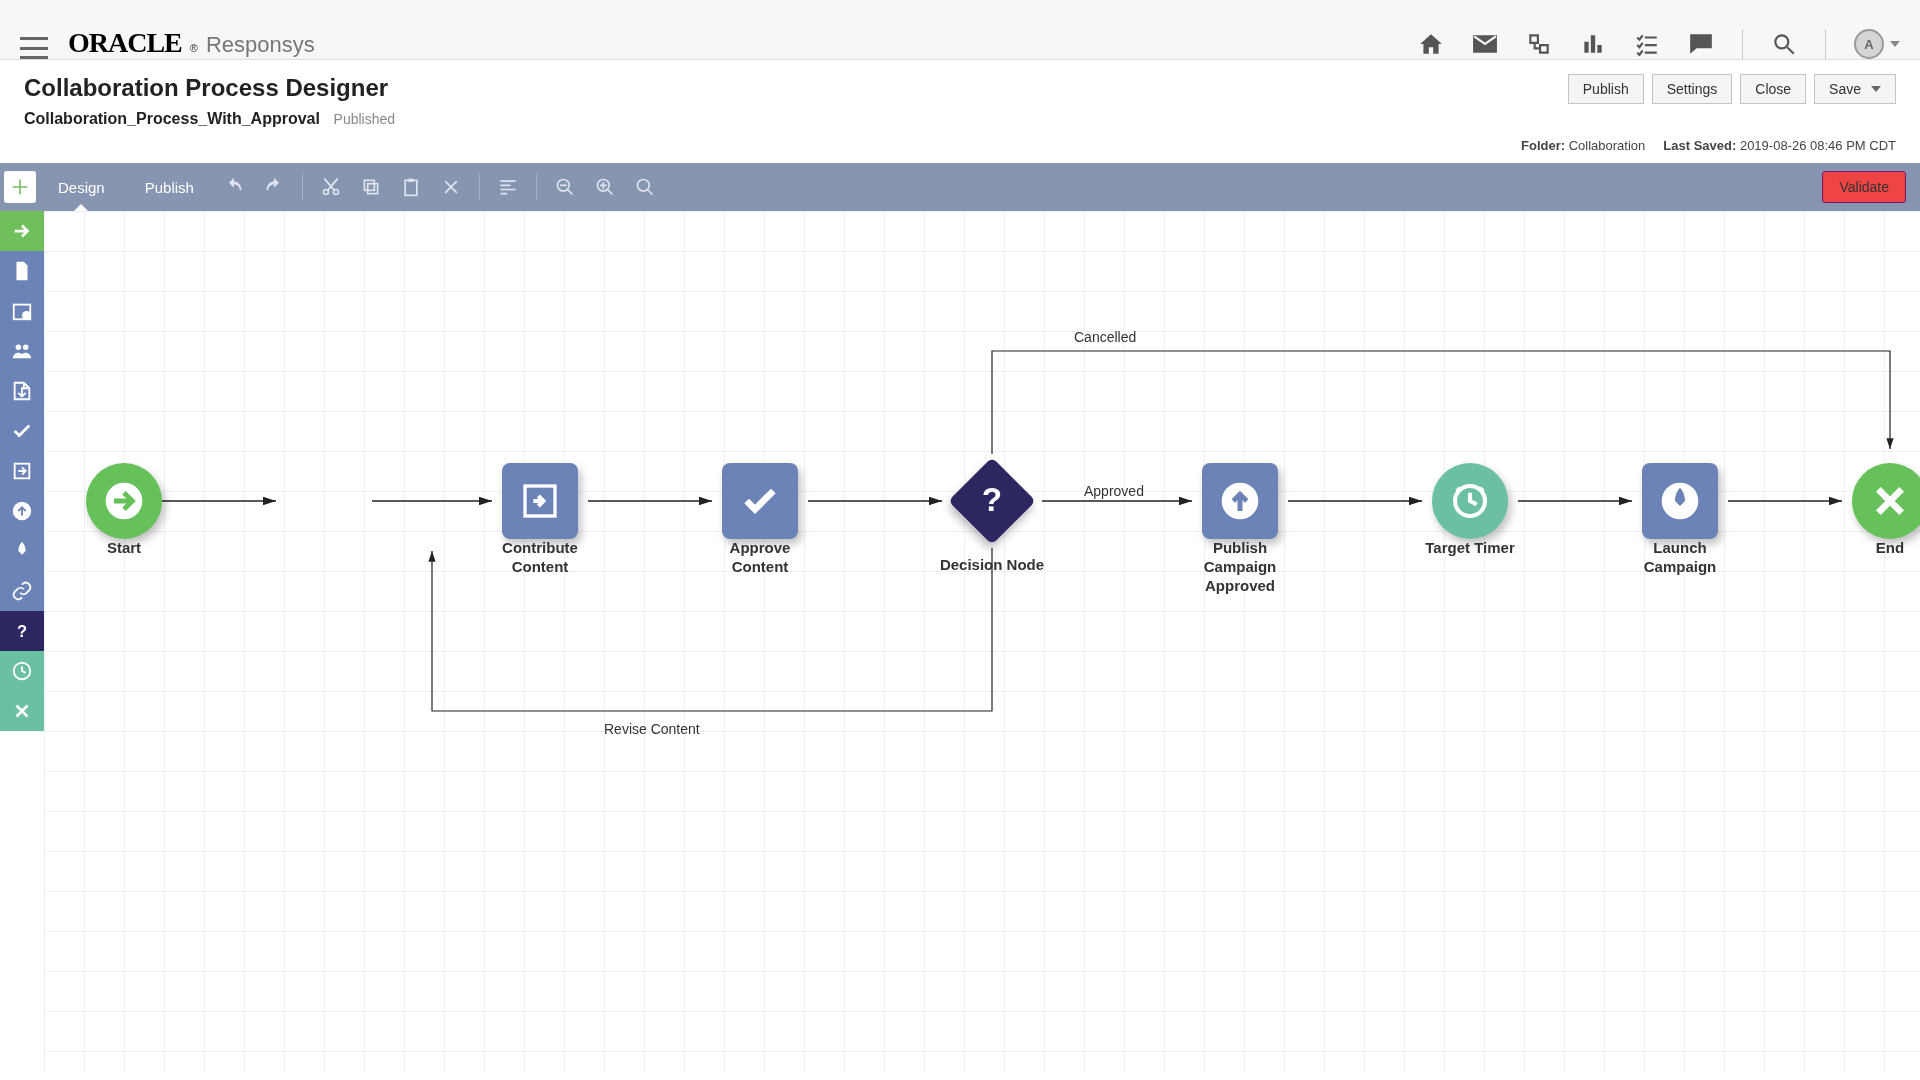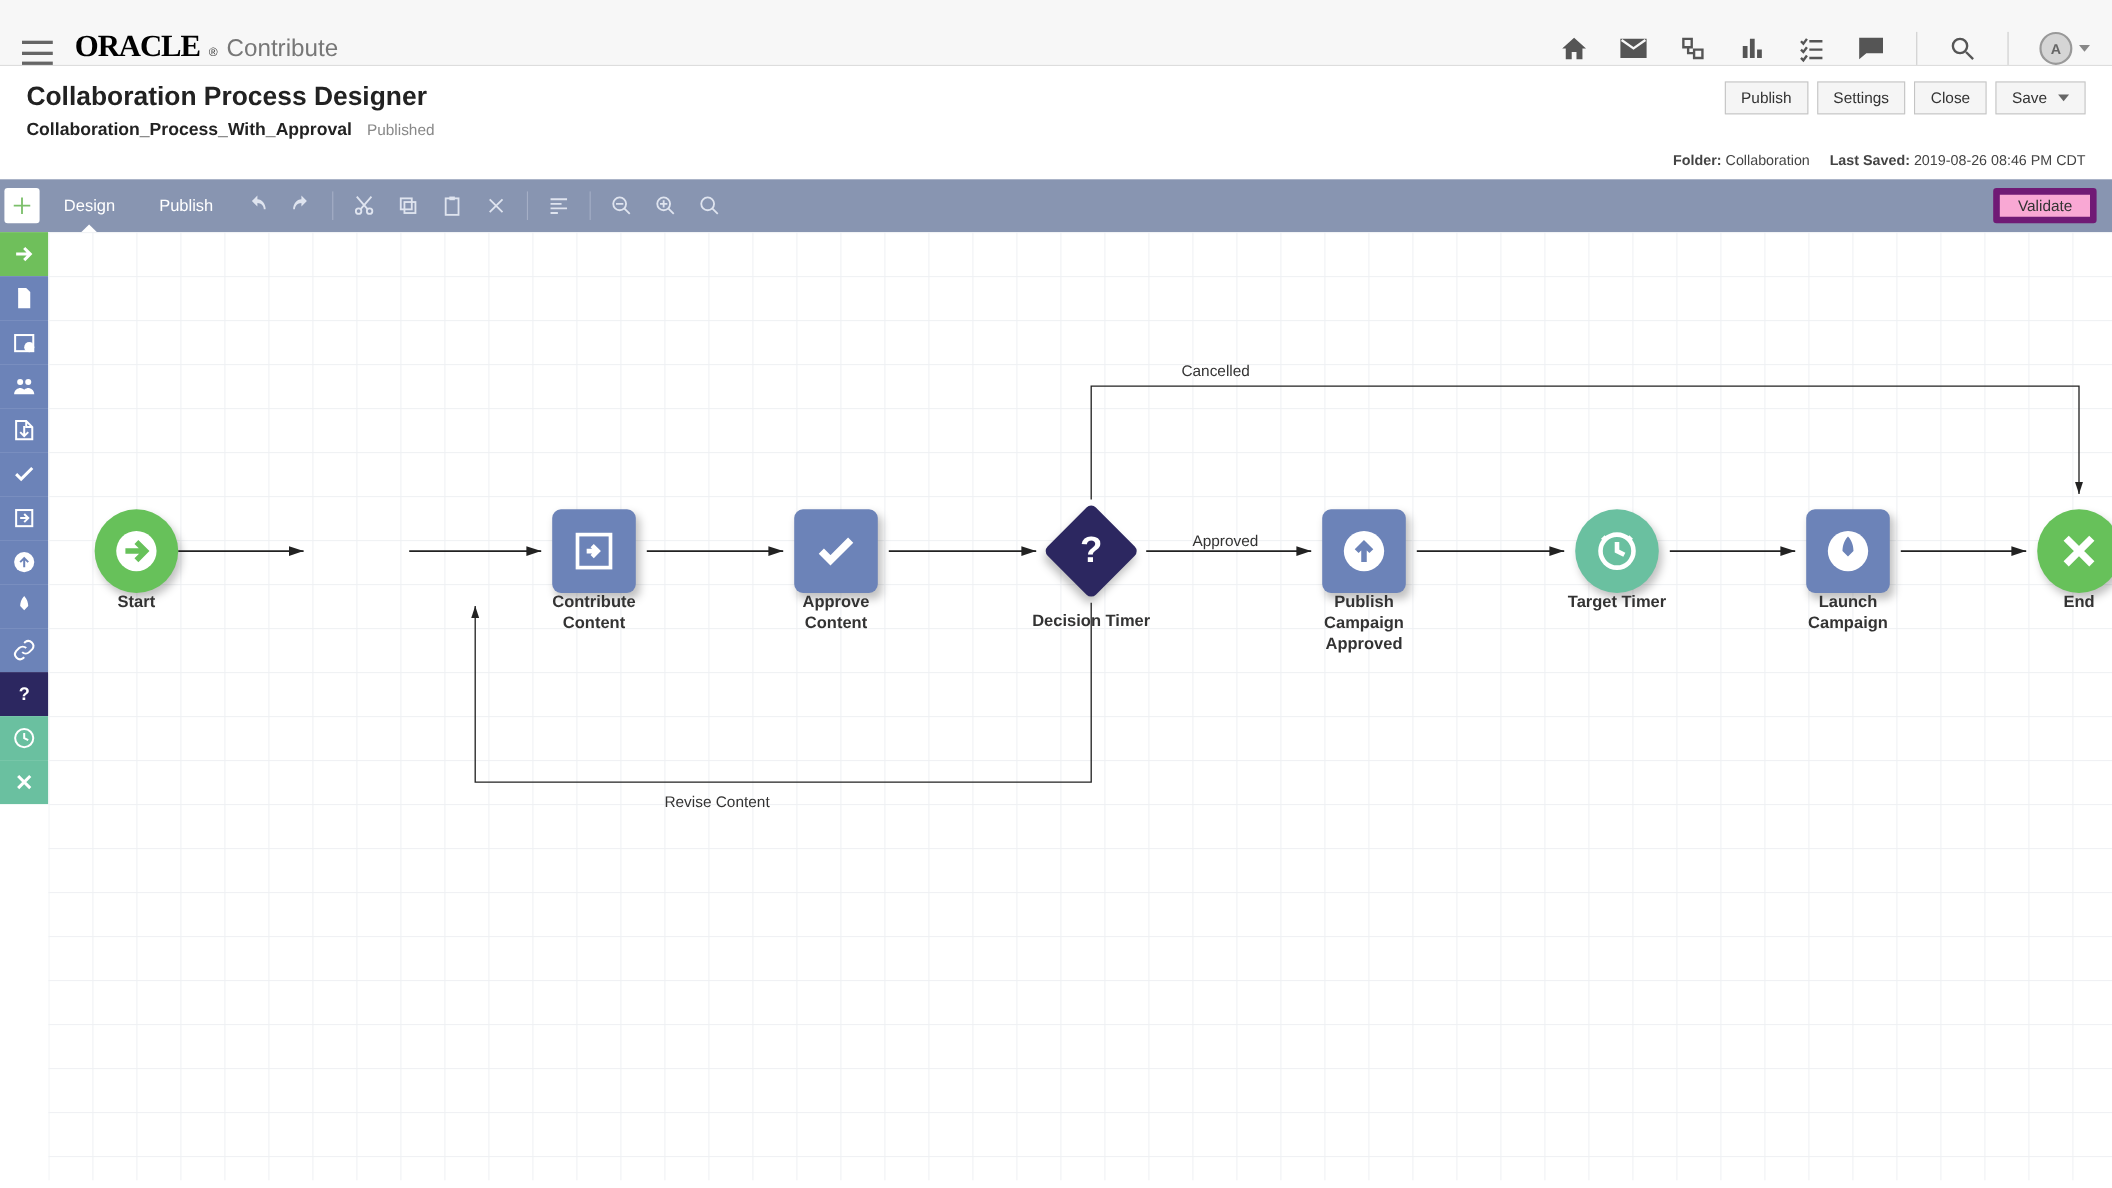--- a/index.html
+++ b/index.html
@@ -36,21 +36,21 @@
 
 
 .toolbar { height: 48px; background: #8895b1; display: flex; align-items: center; padding: 0 14px; gap: 4px; }
 .tool { width: 36px; height: 36px; display: flex; align-items: center; justify-content: center; color: #dfe4ef; cursor: pointer; border-radius: 3px; }
 .tool svg { width: 20px; height: 20px; fill: currentColor; }
 .tool.plus { background: #fff; color: #7bbf6a; width: 32px; height: 32px; margin-left:-10px; }
 .tab { padding: 0 18px; height: 100%; display: flex; align-items: center; color: #fff; font-size: 15px; cursor: pointer; }
 .tab.active { position: relative; }
 .tab.active::after { content: ''; position: absolute; bottom: 0; left: 50%; transform: translateX(-50%); width: 0; height: 0; border-left: 7px solid transparent; border-right: 7px solid transparent; border-bottom: 7px solid #fff; }
 .tool-sep { width: 1px; height: 26px; background: #a5afc6; margin: 0 6px; }
-.tool.validate { margin-left: auto; background: #f9a8d4; border: 6px solid #701a75; color: #333; width: auto; padding: 0 16px; font-size: 14px; height: 32px; }
+.tool.validate { margin-left: auto; background: #ef4444; border: 1px solid #701a75; color: #333; width: auto; padding: 0 16px; font-size: 14px; height: 32px; }
 
 
 .main { display: flex; height: calc(1080px - 60px - 80px - 30px - 48px); }
 .palette { width: 44px; background: #fff; display: flex; flex-direction: column; }
 .pal-item { width: 44px; height: 40px; display: flex; align-items: center; justify-content: center; cursor: pointer; color: #fff; }
 .pal-item svg { width: 22px; height: 22px; fill: currentColor; }
 .pal-green { background: #6fbf5b; }
 .pal-blue { background: #6c83b8; }
 .pal-dark { background: #2c2760; }
 .pal-ltgreen { background: #6ac0a0; }
@@ -82,21 +82,21 @@
 
 <div class="topbar">
   <div class="hamburger">
       <span></span>
       <span></span>
       <span></span>
     </div>
   <div class="brand">
     <span class="oracle-logo">ORACLE</span>
       <span class="oracle-reg">®</span>
-    <span class="product">Contribute</span>
+    <span class="product">Responsys</span>
   </div>
   <div class="topbar-right">
     <div class="top-icon">
         <svg viewBox="0 0 24 24">
           <path d="M12 3l10 9h-3v9h-5v-6h-4v6H5v-9H2z"></path>
         </svg>
       </div>
     <div class="top-icon">
         <svg viewBox="0 0 24 24">
           <path d="M2 5h20v14H2z M2 5l10 7 10-7" fill="none" stroke="currentColor" stroke-width="2"></path>
@@ -362,21 +362,21 @@
         </div>
       <div class="nlabel">Approve Content</div>
     </div>
 
     <div class="node diamond" style="left:888px; top:259px;">
       <div class="shape c-dark">
           <svg viewBox="0 0 24 24">
             <text x="12" y="18" text-anchor="middle" font-size="20" font-weight="bold" fill="#fff">?</text>
           </svg>
         </div>
-      <div class="nlabel" style="margin-top:24px;">Decision Timer</div>
+      <div class="nlabel" style="margin-top:24px;">Decision Node</div>
     </div>
 
     <div class="node square" style="left:1136px; top:252px;">
       <div class="shape c-blue">
           <svg viewBox="0 0 24 24">
             <circle cx="12" cy="12" r="11" fill="#fff"></circle>
             <path d="M12 18V8M8 12l4-4 4 4" stroke="#6c83b8" stroke-width="3" fill="none"></path>
           </svg>
         </div>
       <div class="nlabel">Publish Campaign Approved</div>

